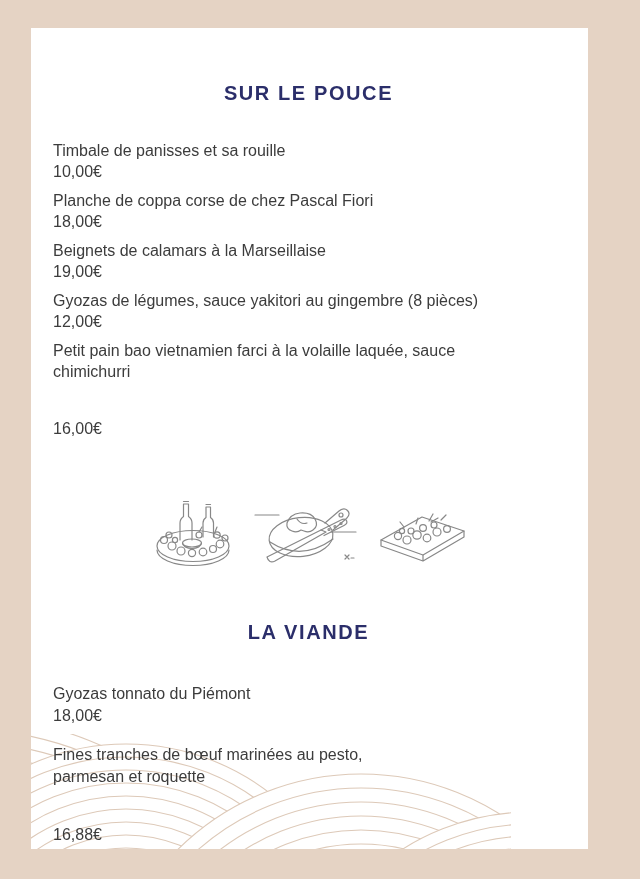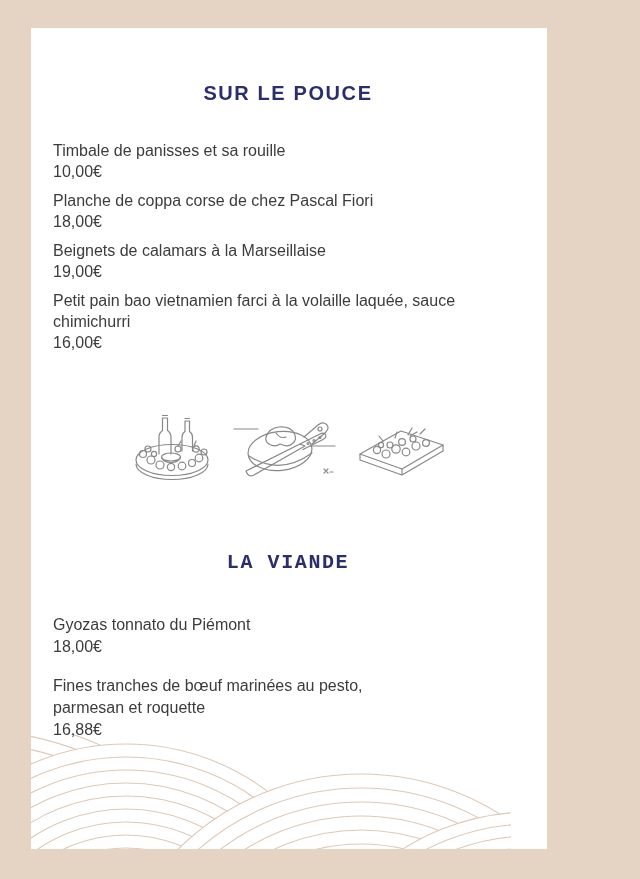--- a/index.html
+++ b/index.html
@@ -3,37 +3,37 @@
 <meta charset="utf-8">
 <style>
   html,body{margin:0;padding:0;}
   body{
     width:640px;height:879px;position:relative;
     background:#e5d3c4;
     font-family:"Liberation Sans","DejaVu Sans",sans-serif;
     -webkit-font-smoothing:antialiased;
   }
   .card{
-    position:absolute;left:31px;top:28px;width:516px;height:821px;
+    position:absolute;left:31px;top:28px;width:557px;height:821px;
     background:#ffffff;overflow:hidden;
   }
   .content{position:relative;z-index:1;padding:50px 24px 0 22px;}
   .section-title{
     margin:0;text-align:center;color:#2b2e6a;
     font-size:20px;line-height:30px;font-weight:bold;letter-spacing:1.6px;
   }
   .title-1{margin-bottom:32px;}
-  .title-2{margin-top:59px;margin-bottom:36px;font-family:Liberation Mono, monospace;}
+  .title-2{margin-top:42px;margin-bottom:36px;}
   .menu-row{
     display:flex;align-items:flex-start;
     color:#3c3c3c;font-size:16px;line-height:21px;
     margin-bottom:8px;
     flex-direction:column;
   }
-  .menu-row:last-child{margin-bottom:0;}
+  .menu-row:last-child{margin-bottom:0;gap:36px;}
   .menu-row .item-name{flex:1;padding-right:16px;white-space:pre-line;}
   .menu-row .item-price{white-space:nowrap;}
   .section-2 .menu-row{line-height:22px;margin-bottom:17px;}
   .illustrations{
     margin-top:44px;height:92px;
     display:flex;justify-content:center;align-items:center;gap:14px;
   }
   .illustrations svg{display:block;}
   .waves{position:absolute;left:0;bottom:0;z-index:0;}
 </style>
@@ -94,20 +94,24 @@
         <div class="item-name">Timbale de panisses et sa rouille</div>
         <div class="item-price">10,00€</div>
       </div>
       <div class="menu-row">
         <div class="item-name">Planche de coppa corse de chez Pascal Fiori</div>
         <div class="item-price">18,00€</div>
       </div>
       <div class="menu-row">
         <div class="item-name">Beignets de calamars à la Marseillaise</div>
         <div class="item-price">19,00€</div>
+      </div>
+      <div class="menu-row">
+        <div class="item-name">Gyozas de légumes, sauce yakitori au gingembre (8 pièces)</div>
+        <div class="item-price">12,00€</div>
       </div>
       <div class="menu-row">
         <div class="item-name">Petit pain bao vietnamien farci à la volaille laquée, sauce
 chimichurri</div>
         <div class="item-price">16,00€</div>
       </div>
     </div>
 
     <div class="illustrations">
 

